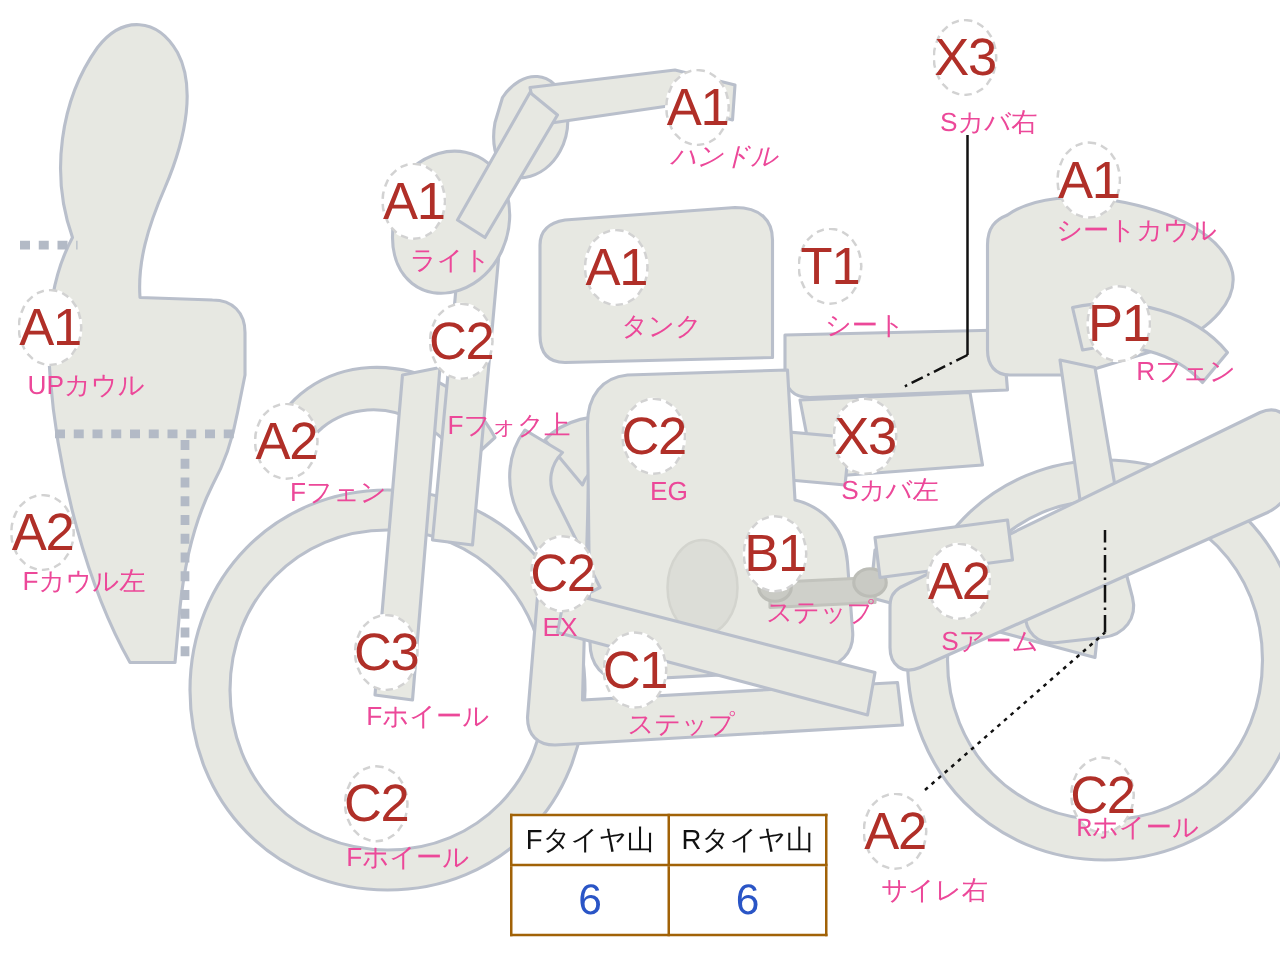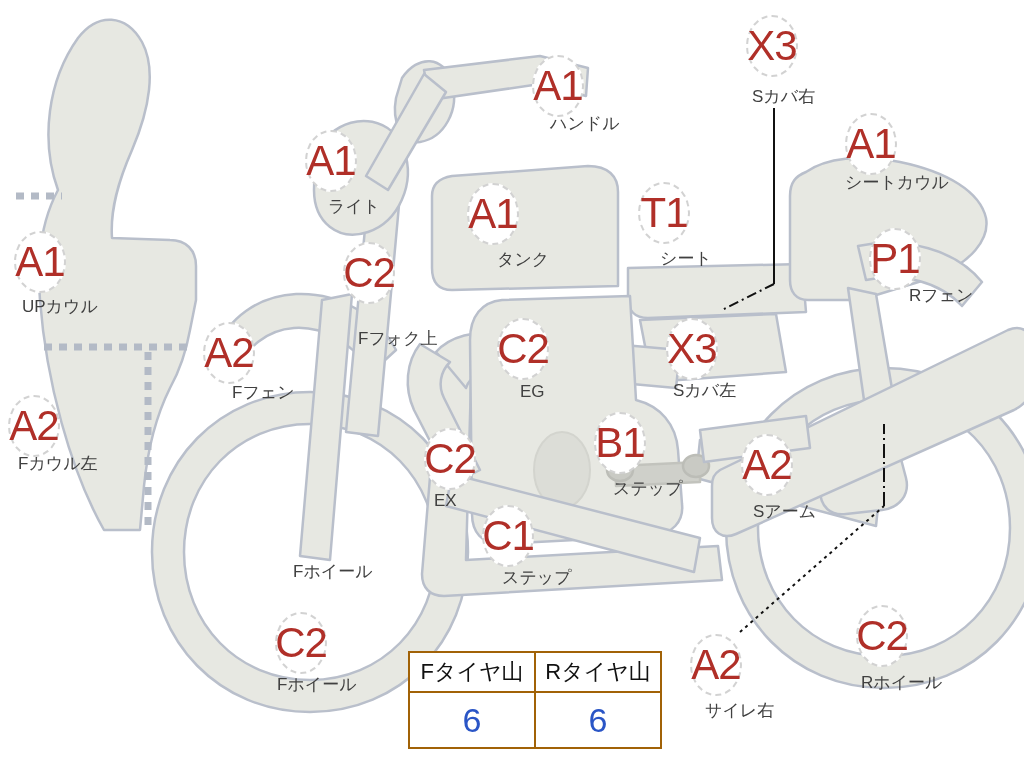--- a/index.html
+++ b/index.html
@@ -27,22 +27,22 @@
     font-size:42px;
     font-weight:400;
     line-height:1;
     letter-spacing:-1px;
     z-index:6;
     font-family:"Liberation Sans","DejaVu Sans",sans-serif;
   }
   
   .cap{
     position:absolute;
-    color:#404040;
-    font-size:17px;
+    color:#ec4899;
+    font-size:21px;
     line-height:1;
     white-space:nowrap;
     z-index:7;
     font-family:"Liberation Sans","DejaVu Sans",sans-serif;
   }
 
   
   #tire-table{
     position:absolute;
     left:408px;top:651px;
@@ -183,20 +183,21 @@
     <g fill="none" stroke="#111" stroke-width="2">
       <path d="M 740 632 L 884 506" stroke-dasharray="3 4"></path>
       <path d="M 884 506 L 884 424" stroke-dasharray="14 4 2 4"></path>
     </g>
   </svg>
 
   <div class="badge" style="left:14px;top:231px;">A1</div>
   <div class="badge" style="left:8px;top:395px;">A2</div>
   <div class="badge" style="left:203px;top:322px;">A2</div>
   <div class="badge" style="left:275px;top:612px;">C2</div>
+  <div class="badge" style="left:283px;top:491px;">C3</div>
   <div class="badge" style="left:343px;top:242px;">C2</div>
   <div class="badge" style="left:305px;top:130px;">A1</div>
   <div class="badge" style="left:532px;top:55px;">A1</div>
   <div class="badge" style="left:467px;top:183px;">A1</div>
   <div class="badge" style="left:497px;top:318px;">C2</div>
   <div class="badge" style="left:424px;top:428px;">C2</div>
   <div class="badge" style="left:482px;top:505px;">C1</div>
   <div class="badge" style="left:594px;top:412px;">B1</div>
   <div class="badge" style="left:638px;top:182px;">T1</div>
   <div class="badge" style="left:746px;top:15px;">X3</div>
@@ -207,34 +208,34 @@
   <div class="badge" style="left:690px;top:634px;">A2</div>
   <div class="badge" style="left:856px;top:605px;">C2</div>
 
   <div class="cap" style="left:22px;top:298px;">UPカウル</div>
   <div class="cap" style="left:18px;top:455px;">Fカウル左</div>
   <div class="cap" style="left:232px;top:384px;">Fフェン</div>
   <div class="cap" style="left:277px;top:676px;">Fホイール</div>
   <div class="cap" style="left:293px;top:563px;">Fホイール</div>
   <div class="cap" style="left:358px;top:330px;">Fフォク上</div>
   <div class="cap" style="left:328px;top:198px;">ライト</div>
-  <div class="cap" style="left:550px;top:115px;">ハンドル</div>
+  <div class="cap" style="left:536px;top:115px;font-style:italic;">ハンドル</div>
   <div class="cap" style="left:497px;top:251px;">タンク</div>
   <div class="cap" style="left:520px;top:383px;text-align:right;">EG</div>
   <div class="cap" style="left:434px;top:492px;">EX</div>
   <div class="cap" style="left:502px;top:569px;">ステップ</div>
   <div class="cap" style="left:613px;top:480px;">ステップ</div>
   <div class="cap" style="left:660px;top:250px;">シート</div>
   <div class="cap" style="left:752px;top:88px;">Sカバ右</div>
   <div class="cap" style="left:673px;top:382px;">Sカバ左</div>
   <div class="cap" style="left:845px;top:174px;">シートカウル</div>
   <div class="cap" style="left:909px;top:287px;">Rフェン</div>
   <div class="cap" style="left:753px;top:503px;">Sアーム</div>
   <div class="cap" style="left:705px;top:702px;">サイレ右</div>
-  <div class="cap" style="left:861px;top:674px;">Rホイール</div>
+  <div class="cap" style="left:861px;top:654px;font-family:Liberation Mono, monospace;">Rホイール</div>
 
   <table id="tire-table">
     <thead>
       <tr>
         <th>Fタイヤ山</th>
         <th>Rタイヤ山</th>
       </tr>
     </thead>
     <tbody>
       <tr>

